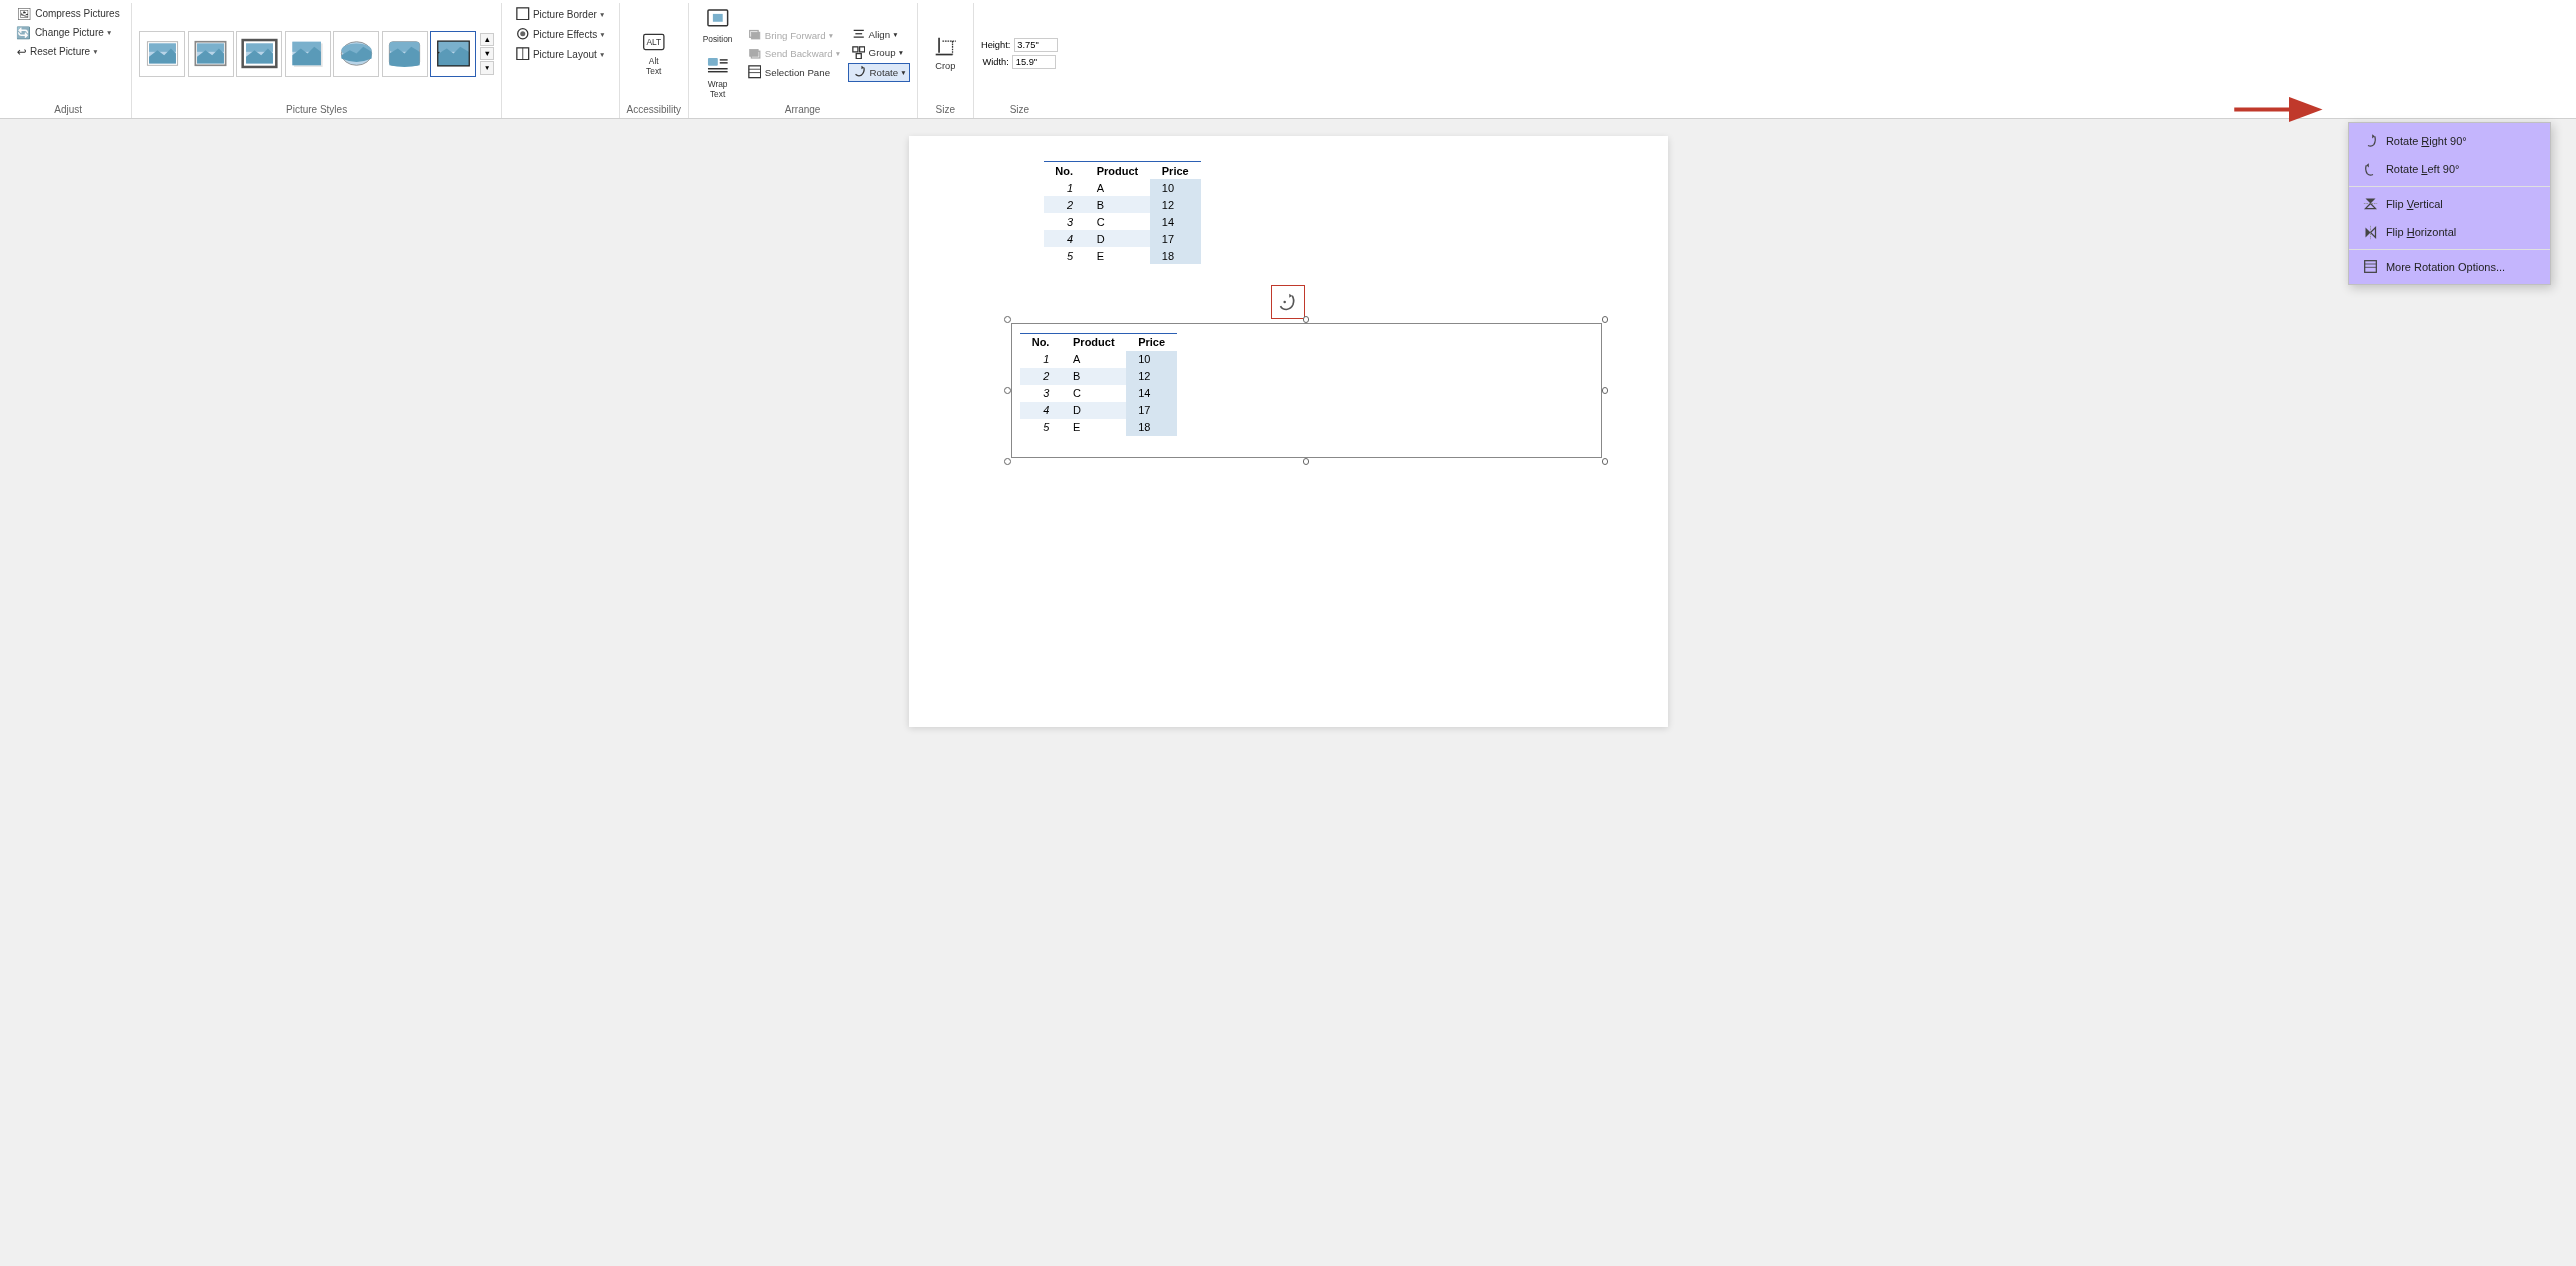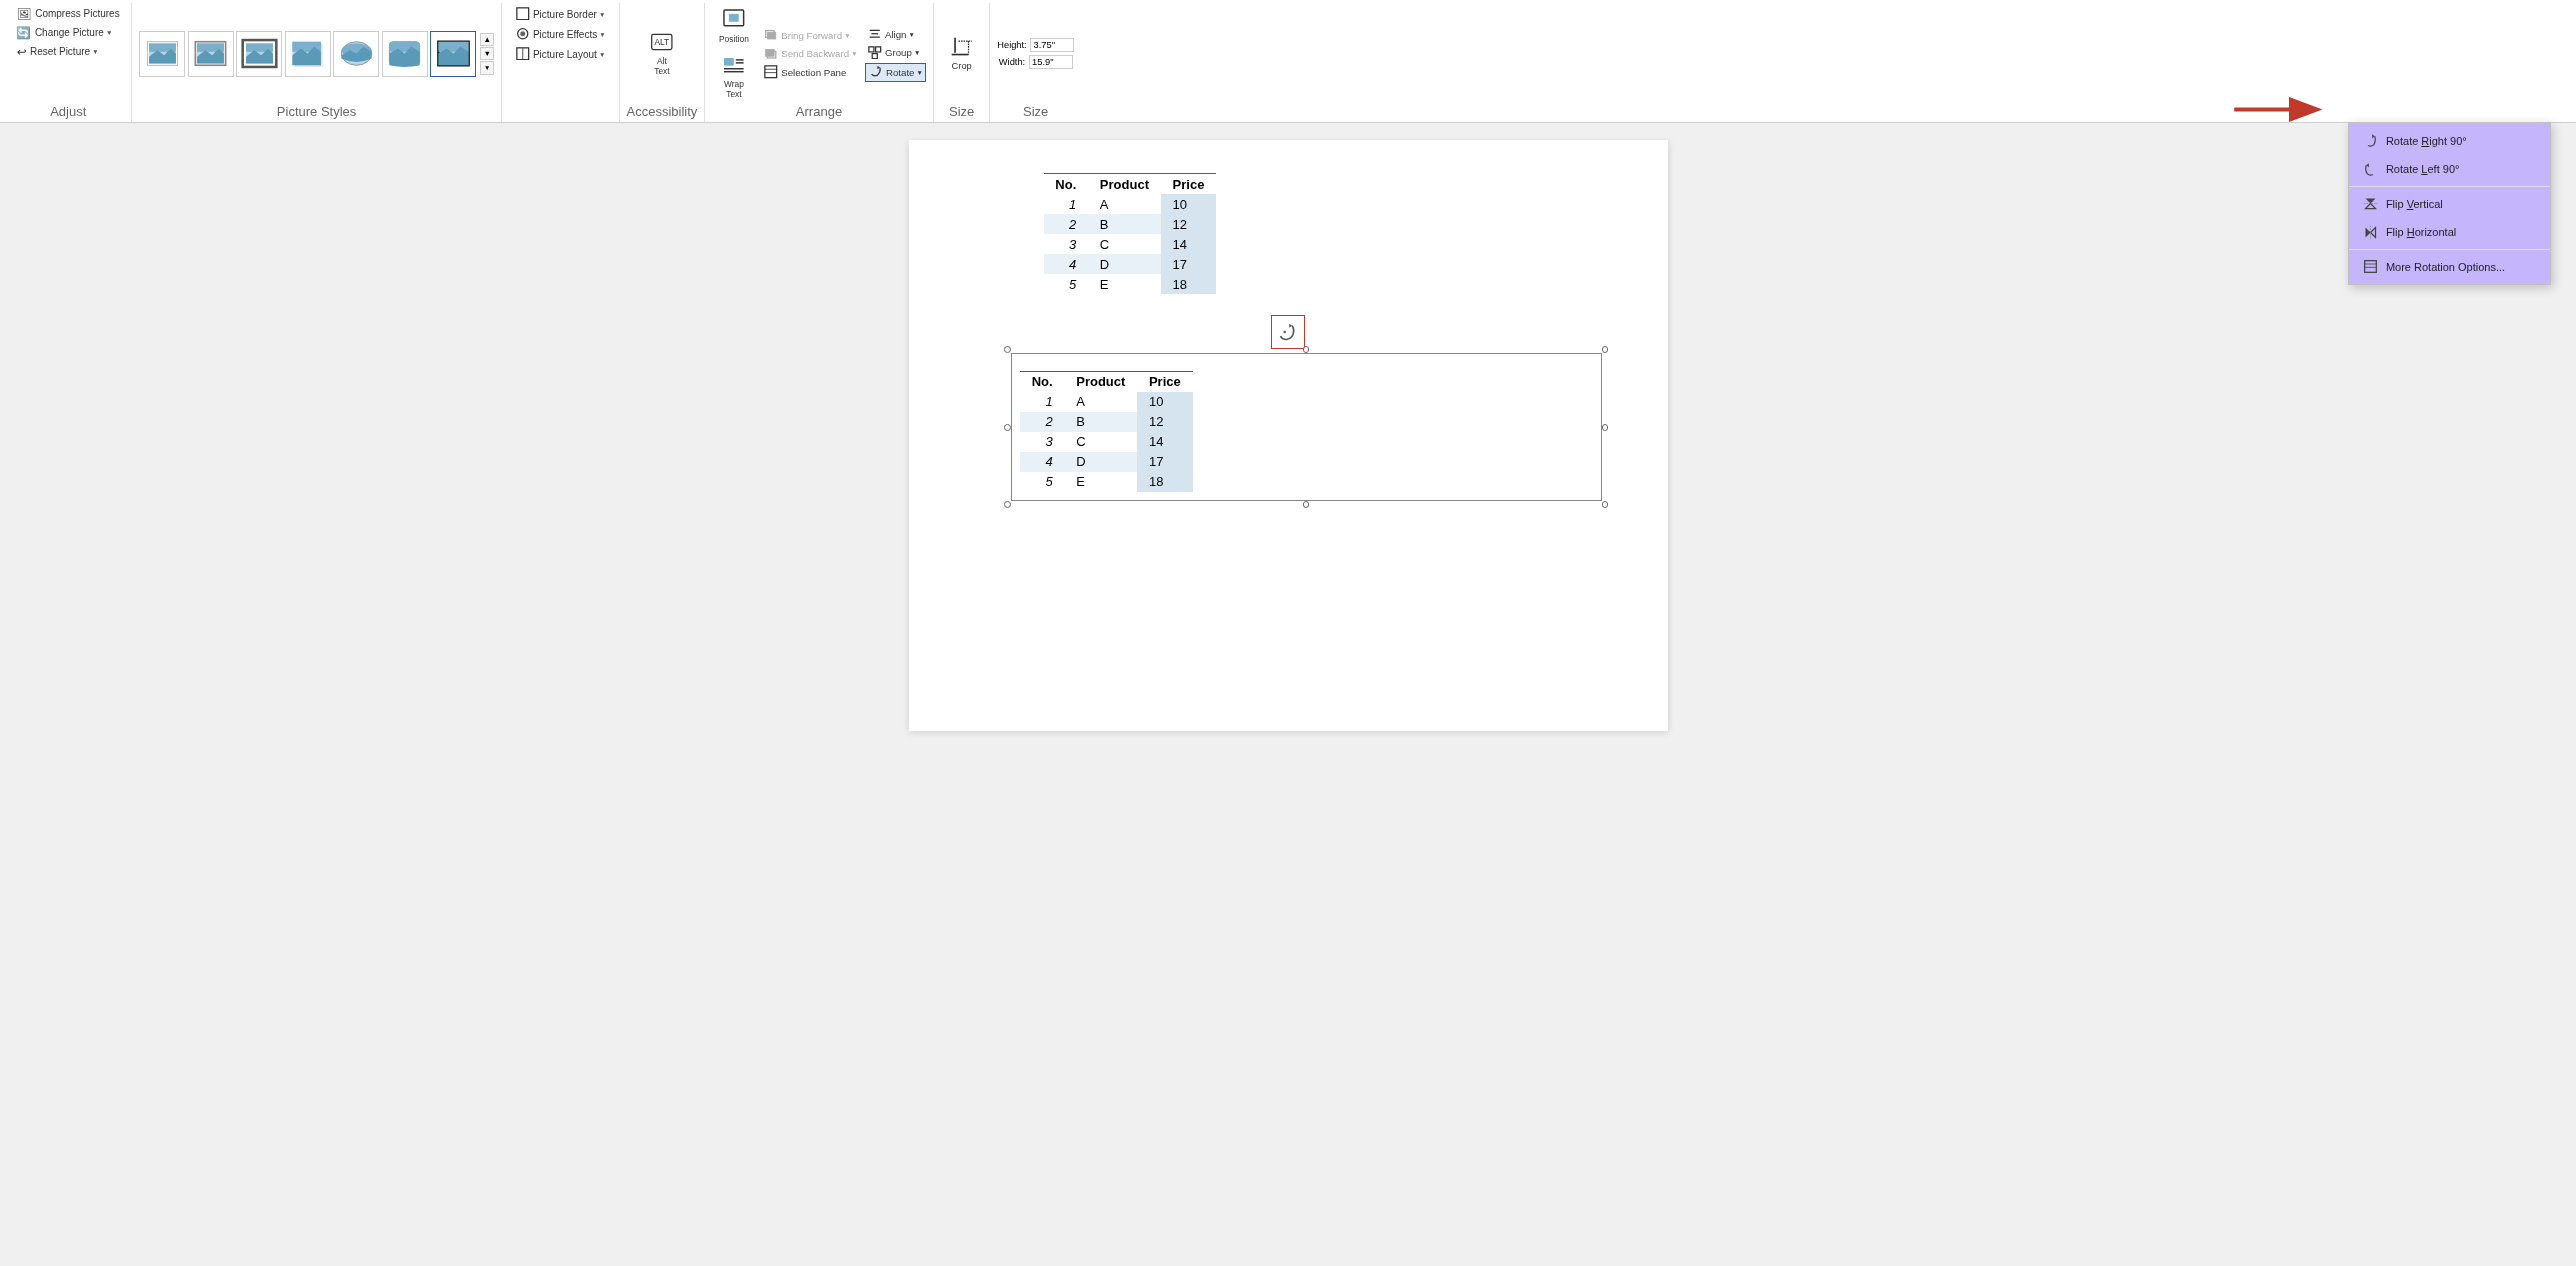--- a/index.html
+++ b/index.html
@@ -6,21 +6,21 @@
     body { font-family: 'Segoe UI', Arial, sans-serif; font-size: 10px; background: #f0f0f0; overflow: hidden; }
 
     
     .ribbon { background: #fff; border-bottom: 0.8px solid #d0d0d0; user-select: none; }
     .ribbon-tabs { display: flex; align-items: center; background: #fff; border-bottom: 0.8px solid #d1d1d1; height: 29px; padding: 0 3.4px; }
     .ribbon-tab { padding: 5px 11.8px; font-size: 11px; color: #444; cursor: pointer; border: none; background: none; }
     .ribbon-tab.active { color: #c0392b; border-bottom: 1.7px solid #c0392b; font-weight: 600; padding-bottom: 3.4px; }
     .ribbon-content { display: flex; align-items: stretch; padding: 3.4px 5px 0 5px; min-height: 76px; background: #fff; }
     .ribbon-group { display: flex; flex-direction: column; align-items: center; border-right: 0.8px solid #e0e0e0; padding: 1.7px 6.8px; position: relative; }
     .ribbon-group:last-child { border-right: none; }
-    .ribbon-group-label { font-size: 13px; color: #666; margin-top: auto; padding: 1.7px 0 1.7px 0; text-align: center; }
+    .ribbon-group-label { font-size: 10px; color: #666; margin-top: auto; padding: 1.7px 0 1.7px 0; text-align: center; }
     .ribbon-group-content { display: flex; align-items: center; flex: 1; gap: 3.4px; }
 
     
     .pic-styles { display: flex; flex-direction: column; align-items: center; }
     .pic-styles-grid { display: flex; gap: 2.5px; align-items: center; }
     .pic-style-btn { width: 46px; height: 46px; border: 0.8px solid #ccc; background: #fff; cursor: pointer; display: flex; align-items: center; justify-content: center; }
     .pic-style-btn.selected { border: 1.7px solid #2b5fb3; }
     .pic-style-btn svg { width: 37px; height: 37px; }
     .pic-scroll { display: flex; flex-direction: column; gap: 0.8px; margin-left: 1.7px; }
     .pic-scroll-btn { width: 13.5px; height: 13.5px; border: 0.8px solid #ccc; background: #f5f5f5; cursor: pointer; display: flex; align-items: center; justify-content: center; font-size: 7.6px; }
@@ -38,21 +38,21 @@
     
     .rotate-btn-active { background: #dce8f8 !important; border: 0.8px solid #2b5fb3; }
     .size-input-row { display: flex; align-items: center; gap: 3.4px; font-size: 9.3px; }
     .size-input { width: 44px; border: 0.8px solid #ccc; padding: 0.8px 2.5px; font-size: 9.3px; }
 
     
     .main-area { background: #f0f0f0; padding: 17px 51px; min-height: calc(100vh - 110px); display: flex; flex-direction: column; align-items: center; }
     .doc-area { background: #fff; width: 759px; min-height: 591px; padding: 25px 34px; box-shadow: 0 1.7px 6.8px rgba(0,0,0,0.15); }
 
     
-    .data-table { border-collapse: collapse; font-size: 13px; margin-top: 8px; }
+    .data-table { border-collapse: collapse; font-size: 11px; }
     .data-table th, .data-table td { padding: 2.5px 11.8px; text-align: left; border: none; }
     .data-table th { font-weight: bold; }
     .data-table td:first-child { text-align: right; font-style: italic; }
     .data-table td:nth-child(3) { background: #d6e4f0; }
     .data-table tr:nth-child(odd) td:not(:nth-child(3)) { background: #fff; }
     .data-table tr:nth-child(even) td:not(:nth-child(3)) { background: #e8f0f8; }
     .table-top-border { border-top: 1.7px solid #2b5fb3; }
 
     
     .rotate-dropdown { position: fixed; top: 122px; right: 25px; background: #c4b5fd; border: 0.8px solid #c0c0c0; box-shadow: 1.7px 3.4px 10px rgba(0,0,0,0.2); width: 203px; z-index: 300; padding: 3.4px 0; }

